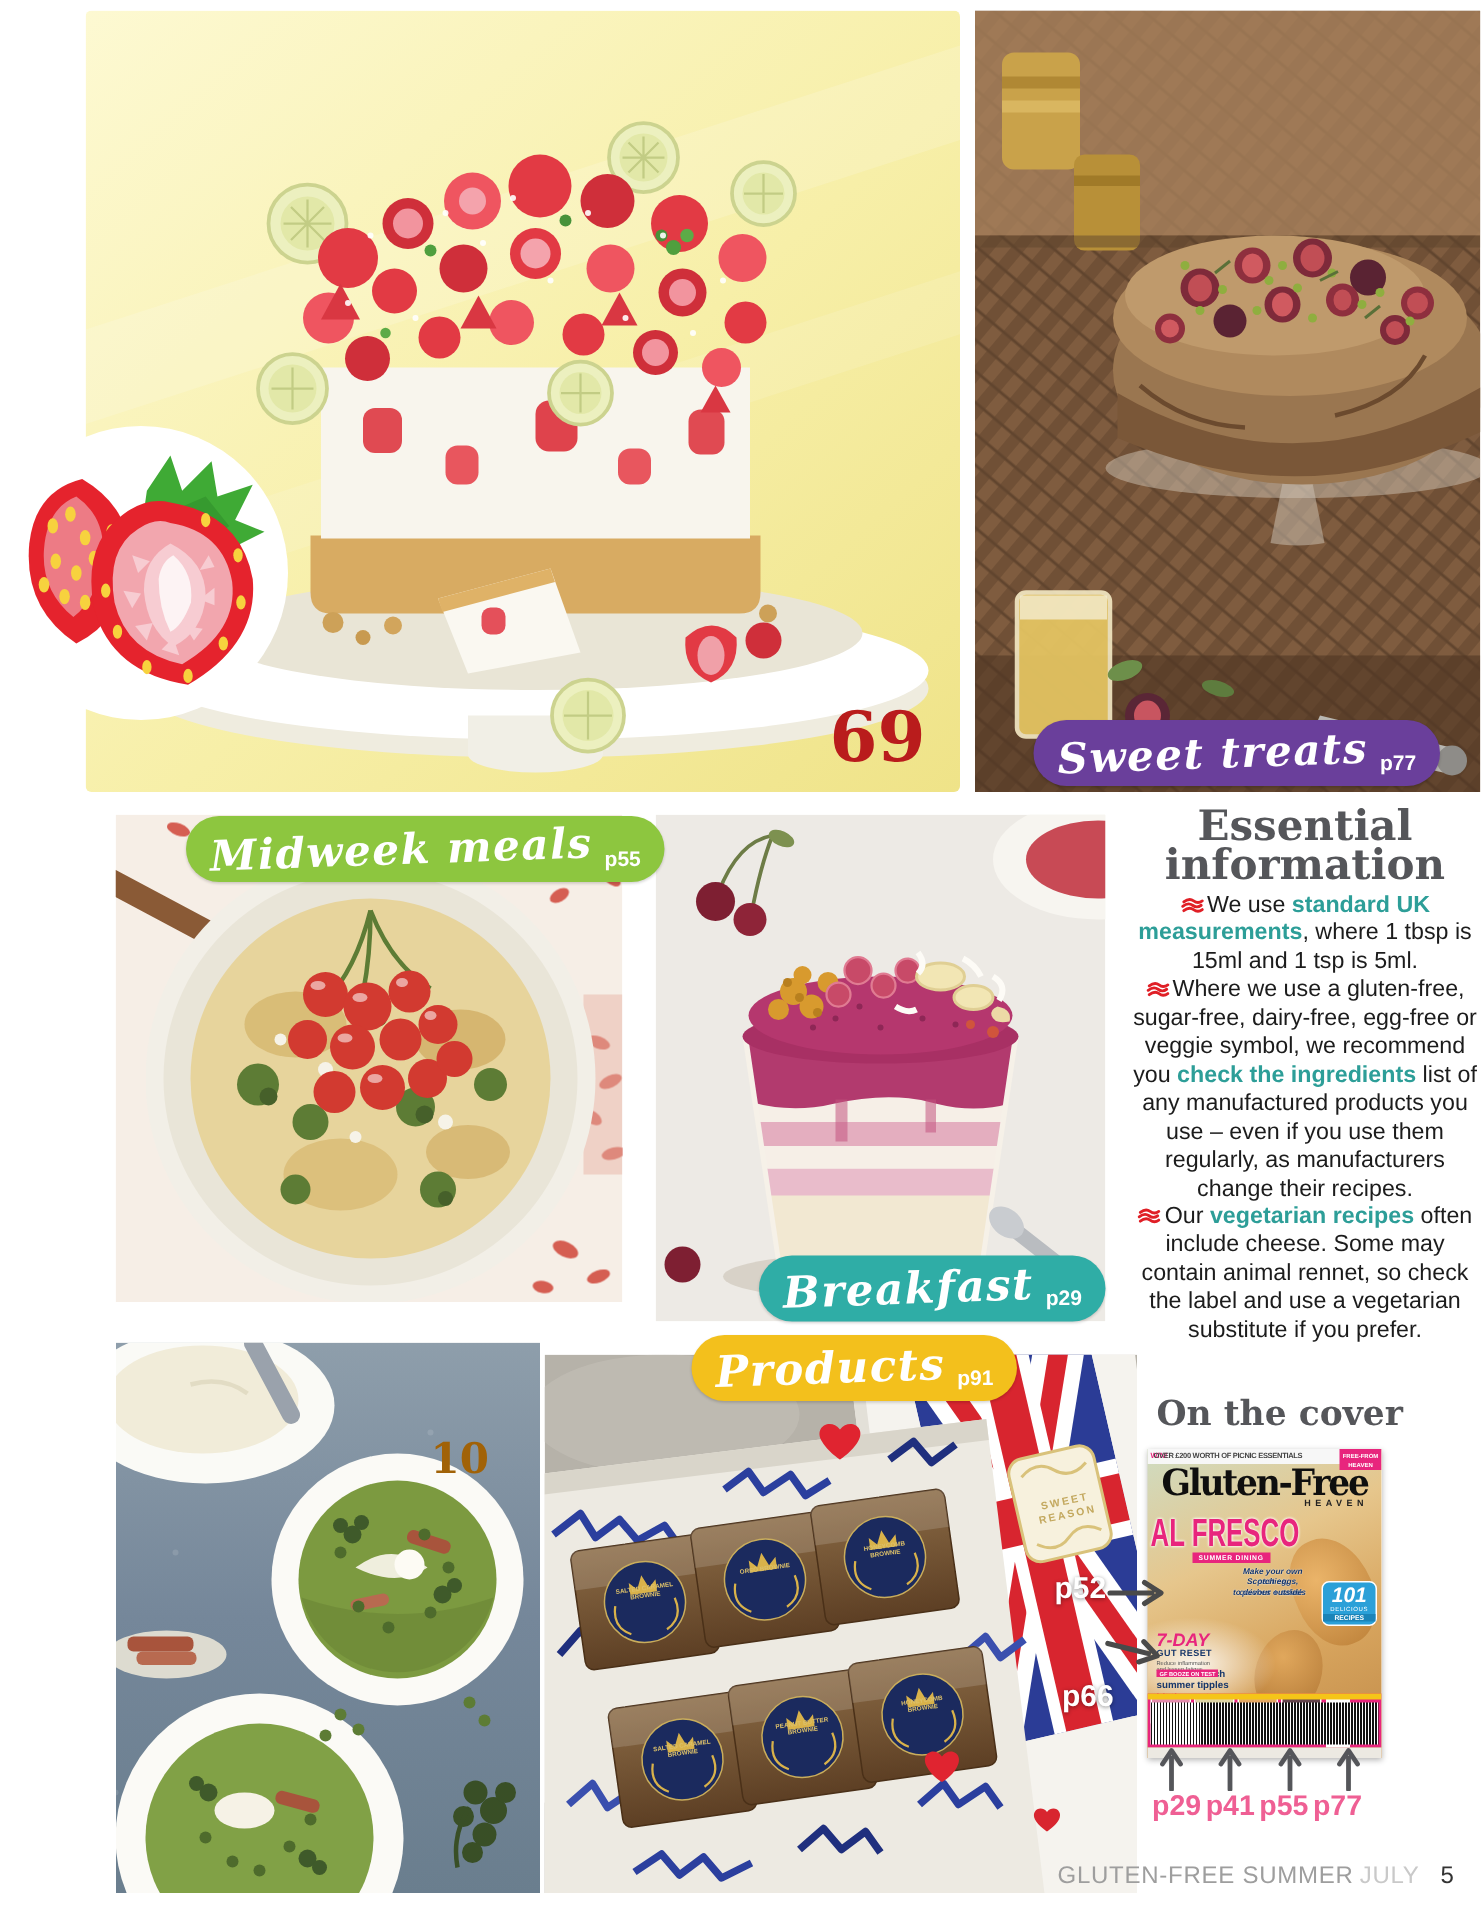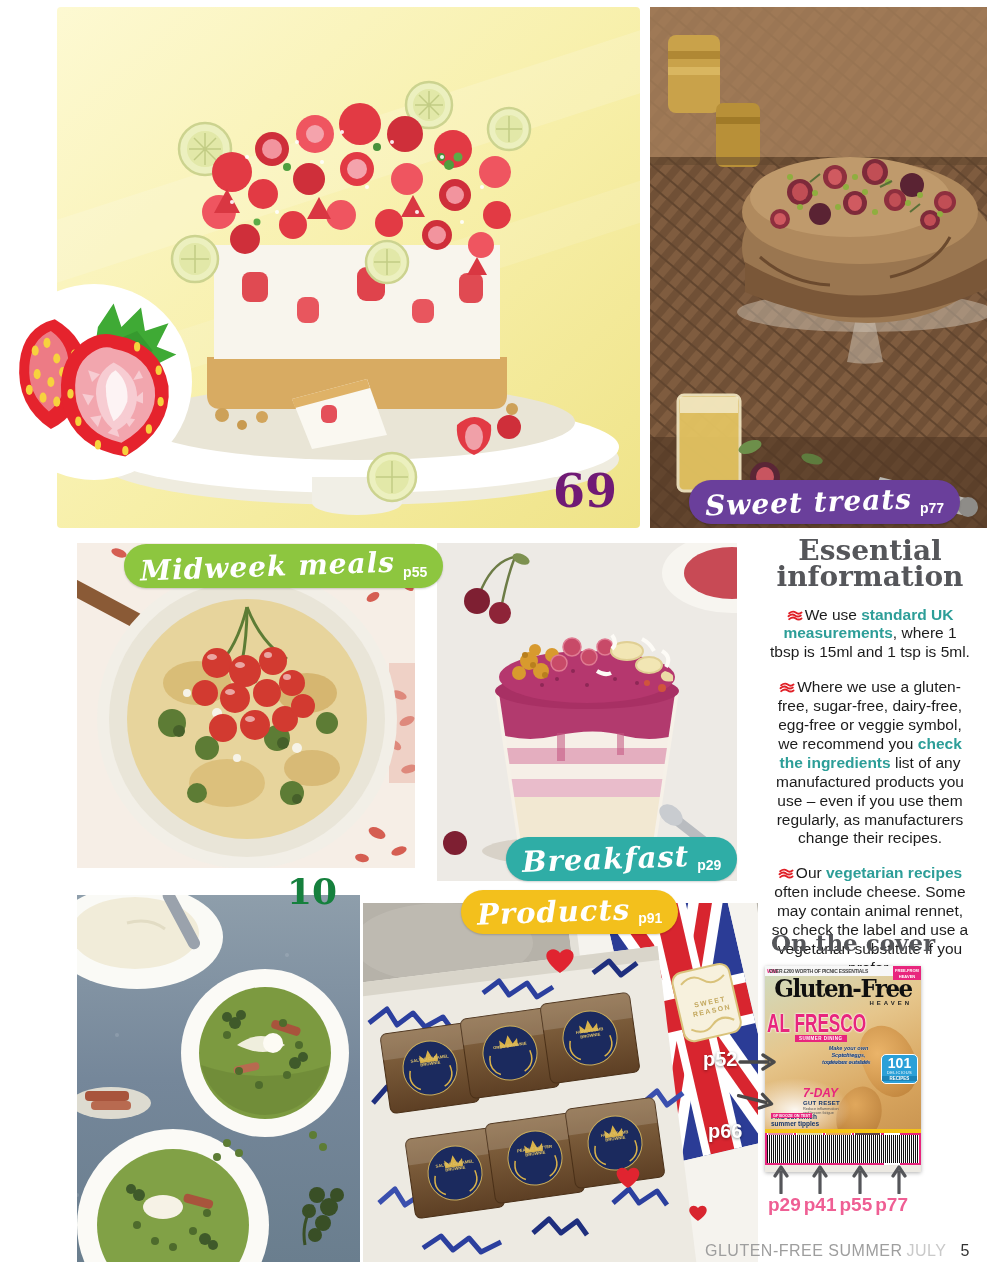--- a/index.html
+++ b/index.html
@@ -6,45 +6,45 @@
   .stage{position:relative;width:987px;height:1280px;background:#fff;overflow:hidden;font-family:"Liberation Sans",sans-serif;}
   .abs{position:absolute;}
   .photo{position:absolute;overflow:hidden;}
   .photo svg{display:block;width:100%;height:100%;}
   .pagenum{position:absolute;font-family:"DejaVu Serif",serif;font-weight:bold;}
   .banner{position:absolute;display:flex;align-items:center;justify-content:center;gap:8px;border-radius:22px;color:#fff;padding:0 16px;height:44px;box-sizing:border-box;z-index:5;box-shadow:0 1px 2px rgba(0,0,0,.18);}
   .banner .script{font-family:"DejaVu Serif",serif;font-style:italic;font-weight:bold;letter-spacing:1px;transform:rotate(-2deg);white-space:nowrap;}
   .banner .pref{font-weight:bold;font-size:14px;margin-top:12px;}
   .essential{position:absolute;left:752px;top:538px;width:236px;text-align:center;color:#1c1c1c;font-size:15.5px;line-height:1.22;}
   .essential h2{font-family:"DejaVu Serif",serif;font-weight:bold;color:#55565a;font-size:28px;line-height:.92;margin:0 0 5px 0;}
-  .essential p{margin:16px;}
+  .essential p{margin:0;}
   .hl{color:#2d9e98;font-weight:bold;}
   .sq-icon{display:inline-block;width:16px;height:13px;vertical-align:-2px;margin-right:2px;}
   .oncover-title{position:absolute;left:771px;top:929px;font-family:"DejaVu Serif",serif;font-weight:bold;font-size:23px;color:#55565a;z-index:6;}
   .cover{position:absolute;left:765px;top:966px;width:156px;height:206px;background:linear-gradient(155deg,#cfdcc2 0%,#e6c68c 35%,#d8a55e 65%,#c08a48 100%);box-shadow:0 1px 4px rgba(0,0,0,.3);overflow:hidden;z-index:6;}
   .cover *{position:absolute;}
   .cv-pastry1{top:58px;right:6px;width:52px;height:74px;background:radial-gradient(circle at 35% 35%,#ecb468,#b97c34);border-radius:45% 55% 50% 50%;transform:rotate(-22deg);opacity:.9;}
   .cv-pastry2{top:120px;right:40px;width:44px;height:58px;background:radial-gradient(circle at 35% 35%,#e2a85c,#a86d2c);border-radius:50%;transform:rotate(18deg);opacity:.85;}
   .cv-lightpatch{top:112px;left:0;width:86px;height:64px;background:radial-gradient(ellipse at 35% 50%,rgba(255,255,255,.9),rgba(255,255,255,0) 70%);}
   .cv-topbar{top:0;left:0;right:0;height:10px;background:#f7f7f7;font-size:5px;font-weight:bold;line-height:10px;white-space:nowrap;padding-left:2px;}
   .cv-topbar .win{color:#e8257d;}
   .cv-topbar .rest{color:#444;margin-left:2px;letter-spacing:-.2px;}
   .cv-brand{top:0;right:0;width:28px;height:14px;background:#e8257d;color:#fff;text-align:center;font-weight:bold;font-size:4px;line-height:1.45;padding-top:2px;box-sizing:border-box;}
   .cv-mast{top:9px;left:0;right:0;text-align:center;font-family:"DejaVu Serif",serif;font-weight:bold;font-size:23px;letter-spacing:-1.5px;color:#0f0f0f;transform:scaleY(1.05);}
   .cv-hv{top:34px;right:9px;font-size:6px;font-weight:bold;letter-spacing:3px;color:#222;}
   .cv-head{top:42px;left:2px;font-weight:bold;font-size:21px;color:#e8257d;transform:scale(.82,1.25);transform-origin:left top;text-shadow:0 0 2px #fff,0 0 2px #fff;white-space:nowrap;}
   .cv-headsub{top:69px;left:30px;background:#e8257d;color:#fff;font-size:4.5px;font-weight:bold;padding:1px 4px;letter-spacing:.5px;}
   .cv-blurb{top:79px;left:4px;width:106px;color:#17376b;font-size:5.5px;font-weight:bold;font-style:italic;line-height:1.3;text-align:center;text-shadow:0 0 1px #fff;}
   .cv-badge{top:88px;right:3px;width:35px;background:#2ba0d8;border:1px solid #fff;border-radius:5px;color:#fff;text-align:center;padding:2px 0;}
   .cv-badge div{position:static;}
-  .cv-badge .n{font-size:14px;font-weight:bold;line-height:13px;}
+  .cv-badge .n{font-size:14px;font-weight:bold;line-height:13px;font-style:italic;}
   .cv-badge .w1{font-size:4px;letter-spacing:.4px;}
   .cv-badge .w2{font-size:4.5px;font-weight:bold;background:#1b84b8;margin-top:1px;}
   .cv-f1{top:121px;left:6px;line-height:1.1;}
-  .cv-f1 div{position:static;margin-left:32px;}
+  .cv-f1 div{position:static;}
   .cv-f1 .t{color:#e8257d;font-size:12px;font-weight:bold;font-style:italic;}
   .cv-f1 .s{color:#17376b;font-size:6px;font-weight:bold;letter-spacing:.3px;}
   .cv-f1 .l{color:#555;font-size:3.8px;}
   .cv-f2{top:147px;left:6px;line-height:1.15;}
   .cv-f2 div{position:static;}
   .cv-f2 .k{display:inline-block;background:#e8257d;color:#fff;font-size:3.8px;font-weight:bold;padding:.5px 2px;margin-bottom:1px;}
   .cv-f2 .a{color:#17376b;font-size:6.5px;font-weight:bold;}
   .cv-f2 .b{color:#e8257d;font-size:6.5px;font-weight:bold;}
   .cv-strip{left:0;right:0;bottom:7px;height:36px;background:#e8257d;display:flex;padding:2px 1px 0 2px;gap:2px;box-sizing:border-box;}
   .cv-strip>div{position:static;}
@@ -187,21 +187,21 @@
       <path d="M400 418 q18 -16 34 0 q2 22 -17 30 q-19 -8 -17 -30 Z" fill="#e23a44"></path>
       <ellipse cx="417" cy="430" rx="9" ry="13" fill="#f0a0a8"></ellipse>
       <circle cx="452" cy="420" r="12" fill="#cf2f3a"></circle>
       <g>
           <circle cx="335" cy="470" r="24" fill="#ecf0bf" stroke="#ccd38f" stroke-width="2.5"></circle>
           <circle cx="335" cy="470" r="17" fill="#e2e8a8"></circle>
           <path d="M335 454 v32 M319 470 h32" stroke="#c2cc84" stroke-width="1.5"></path>
         </g>
     </svg>
   </div>
-  <div class="pagenum" style="left:553px;top:464px;font-size:46px;color:#701a75;z-index:5;text-align:right;">69</div>
+  <div class="pagenum" style="left:553px;top:464px;font-size:46px;color:#b91c1c;z-index:5;text-align:right;">69</div>
 
   <div class="sticker">
     <svg viewBox="0 0 100 100">
       <circle cx="50" cy="50" r="50" fill="#ffffff"></circle>
       <path d="M30 18 Q14 22 12 40 Q10 62 28 74 Q44 66 46 46 Q47 28 30 18 Z" fill="#e5232d"></path>
       <path d="M28 24 Q18 28 17 42 Q16 56 27 65 Q36 58 37 44 Q38 31 28 24 Z" fill="#ef8b95" opacity=".85"></path>
       <g fill="#f7d23e">
           <ellipse cx="20" cy="34" rx="1.8" ry="2.6"></ellipse>
           <ellipse cx="26" cy="30" rx="1.8" ry="2.6"></ellipse>
           <ellipse cx="31" cy="38" rx="1.8" ry="2.6"></ellipse>
@@ -681,21 +681,21 @@
           <circle cx="240" cy="300" r="8"></circle>
           <circle cx="252" cy="312" r="9"></circle>
           <circle cx="232" cy="316" r="7"></circle>
           <circle cx="246" cy="328" r="8"></circle>
           <circle cx="260" cy="300" r="7"></circle>
           <circle cx="238" cy="340" r="7"></circle>
         </g>
       <path d="M236 310 q-12 18 -8 40" stroke="#394f26" stroke-width="3" fill="none"></path>
     </svg>
   </div>
-  <div class="pagenum" style="left:287px;top:870px;font-size:36px;color:#15803d;z-index:5;">10</div>
+  <div class="pagenum" style="left:287px;top:956px;font-size:28px;color:#a16207;z-index:5;">10</div>
 
   <div class="photo" style="left:363px;top:903px;width:395px;height:359px;">
     <svg viewBox="0 0 395 359">
       <defs>
         <linearGradient id="brg" x1="0" y1="0" x2="0" y2="1">
             <stop offset="0" stop-color="#8a6a45"></stop>
             <stop offset="1" stop-color="#5d3f24"></stop>
           </linearGradient>
         <clipPath id="uj">
             <rect x="268" y="-40" width="122" height="300" rx="4"></rect>

